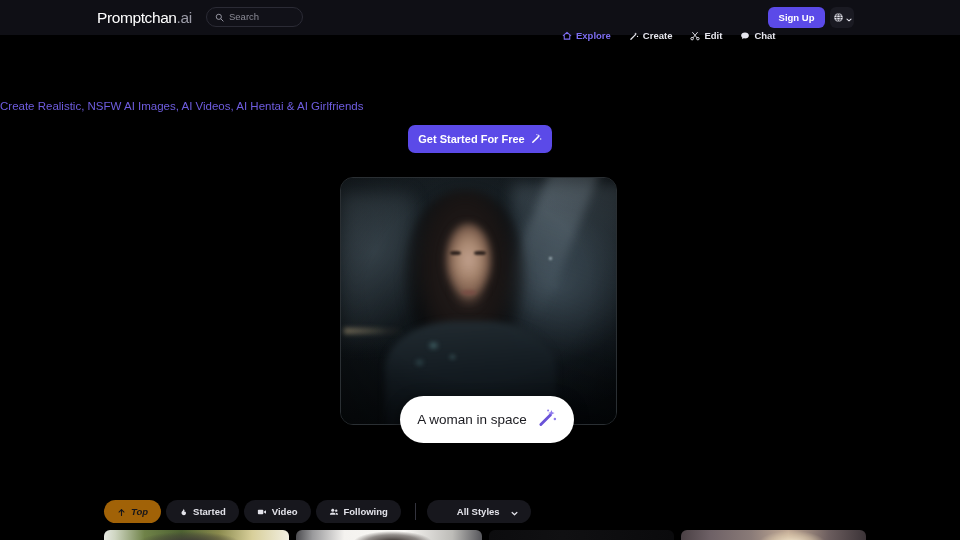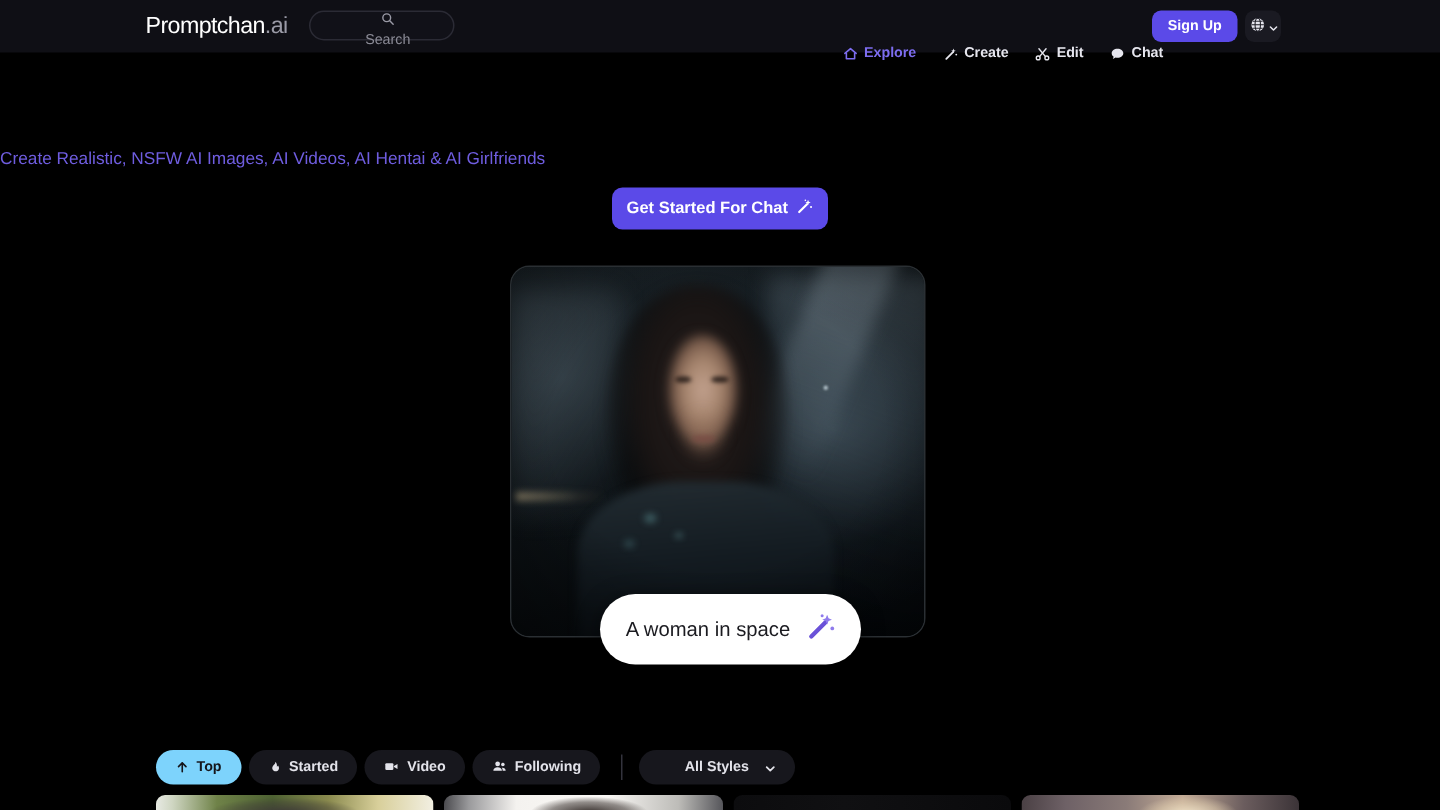--- a/index.html
+++ b/index.html
@@ -48,21 +48,20 @@
     top: 7px;
     width: 97px;
     height: 20px;
     border: 1px solid #2b2b35;
     border-radius: 11px;
     background: #111118;
     display: flex;
     align-items: center;
     padding-left: 8px;
     gap: 5px;
-    flex-direction: column;
   }
   .search-box .s-icon { flex: 0 0 auto; display: flex; }
   .search-ph {
     font-size: 9.5px;
     color: #8b8b96;
     line-height: 1;
   }
 
   .nav {
     position: absolute;
@@ -334,21 +333,21 @@
     margin-right: 5px;
     cursor: pointer;
     white-space: nowrap;
   }
   .chip .clabel {
     font-size: 9.5px;
     font-weight: 700;
     color: #e3e3ea;
     line-height: 1;
   }
-  .chip.active { background: #7dd3fc; }
+  .chip.active { background: #a16207; font-style: italic; }
   .chip.active .clabel { color: #15151a; }
 
   .fdivider {
     width: 1px;
     height: 17px;
     background: #33333d;
     margin: 0 11px 0 9px;
   }
 
   .styles-dd {
@@ -494,21 +493,21 @@
           <path d="M1.6 3.4 5 6.6 8.4 3.4" stroke="#e6e6ee" stroke-width="1.7" stroke-linecap="round" stroke-linejoin="round"></path>
         </svg>
       </span>
     </div>
 
   </div>
 
   <div class="hero-sub">Create Realistic, NSFW AI Images, AI Videos, AI Hentai &amp; AI Girlfriends</div>
 
   <div class="cta-btn">
-    <span class="cta-label">Get Started For Chat</span>
+    <span class="cta-label">Get Started For Free</span>
     <span>
       <svg width="11" height="11" viewBox="0 0 16 16" fill="none">
         <path d="M2.6 13.6 10.2 6" stroke="#ffffff" stroke-width="2.1" stroke-linecap="round"></path>
         <path d="M11.2 1.8l.75 1.85 1.85.75-1.85.75-.75 1.85-.75-1.85-1.85-.75 1.85-.75z" fill="#ffffff"></path>
         <circle cx="14.1" cy="8.8" r="1" fill="#ffffff"></circle>
         <circle cx="8.6" cy="2.3" r="0.8" fill="#ffffff"></circle>
       </svg>
     </span>
   </div>
 

